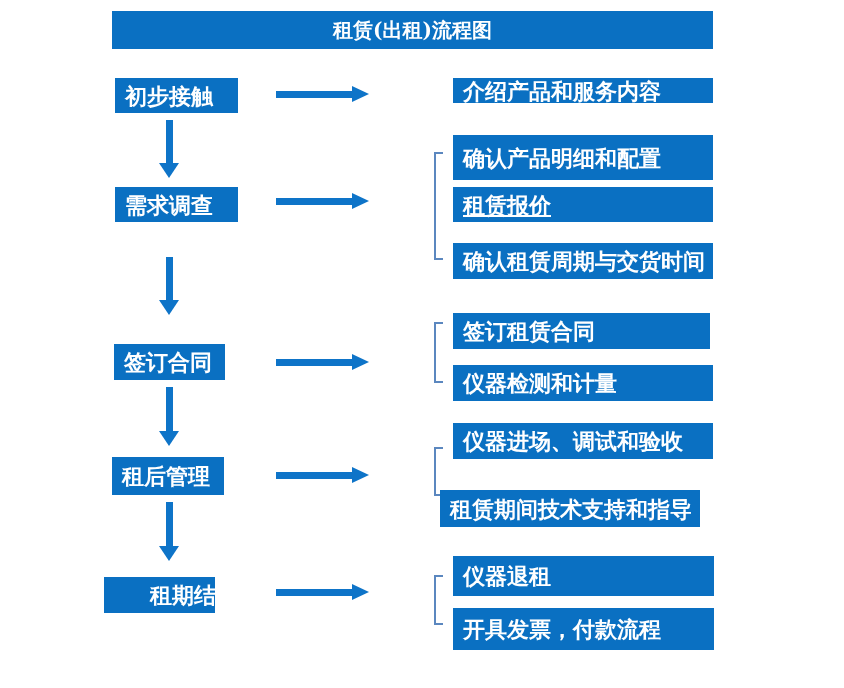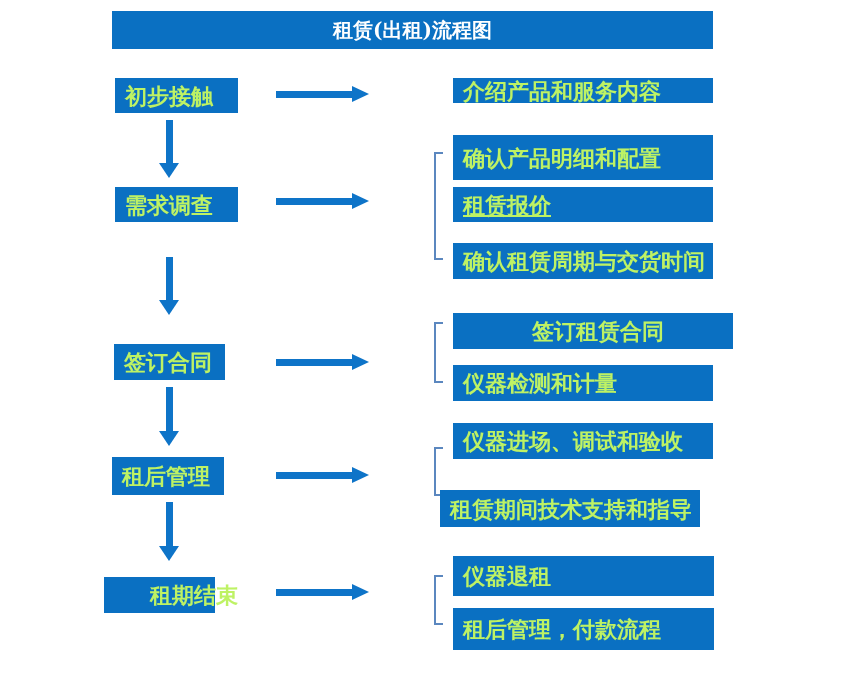--- a/index.html
+++ b/index.html
@@ -1,21 +1,21 @@
 <!DOCTYPE html>
 <html style="--box_blue: #0a70c2; --arrow_blue: #0e74c8; --bracket_blue: #5b87bf;"><head>
 <meta charset="utf-8">
 <style>
   html, body { margin:0; padding:0; background:#ffffff; }
   .canvas {
     position:relative; width:844px; height:688px; background:#ffffff;
     font-family:"DejaVu Serif", serif; overflow:hidden;margin-left:12px;
   }
   .bluebox {
-    position:absolute; background:var(--box_blue,#0a70c2); color:#bef264;
+    position:absolute; background:var(--box_blue,#0a70c2); color:#ffffff;
     font-weight:bold; font-size:22px; line-height:1;
     display:flex; align-items:center; padding-left:10px; box-sizing:border-box;
     white-space:nowrap;
   }
   .titlebar {
     position:absolute; background:var(--box_blue,#0a70c2); color:#ffffff;
     font-weight:bold; font-size:20px; display:flex; align-items:center;
     justify-content:center; box-sizing:border-box;
   }
   
@@ -123,34 +123,34 @@
   <div class="bluebox" style="left:441px; top:135px; width:260px; height:45px;">
     <span>确认产品明细和配置</span>
   </div>
   <div class="bluebox" style="left:441px; top:187px; width:260px; height:35px;text-decoration:underline;">
     <span>租赁报价</span>
   </div>
   <div class="bluebox" style="left:441px; top:243px; width:260px; height:36px;">
     <span>确认租赁周期与交货时间</span>
   </div>
 
-  <div class="bluebox" style="left:441px; top:313px; width:280px; height:36px;justify-content:center;">
+  <div class="bluebox" style="left:441px; top:313px; width:257px; height:36px;">
     <span>签订租赁合同</span>
   </div>
   <div class="bluebox" style="left:441px; top:365px; width:260px; height:36px;">
     <span>仪器检测和计量</span>
   </div>
 
   <div class="bluebox" style="left:441px; top:423px; width:260px; height:36px;">
     <span>仪器进场、调试和验收</span>
   </div>
   <div class="bluebox" style="left:428px; top:490px; width:260px; height:37px;">
     <span>租赁期间技术支持和指导</span>
   </div>
 
   <div class="bluebox" style="left:441px; top:556px; width:261px; height:40px;">
     <span>仪器退租</span>
   </div>
   <div class="bluebox" style="left:441px; top:608px; width:261px; height:42px;">
-    <span>租后管理，付款流程</span>
+    <span>开具发票，付款流程</span>
   </div>
 
 </div>
 
 </body></html>

